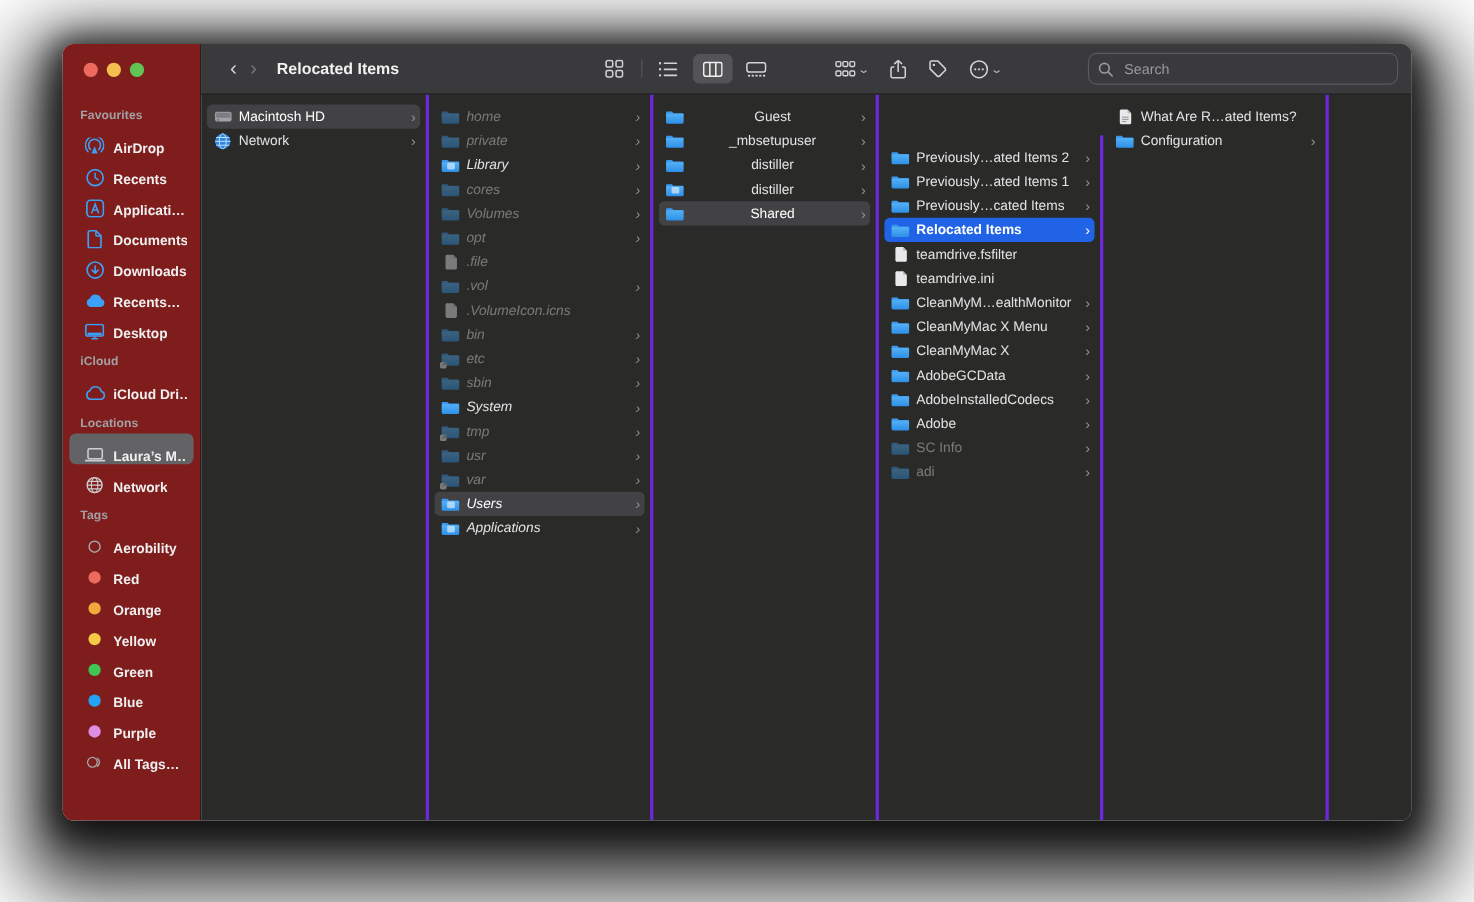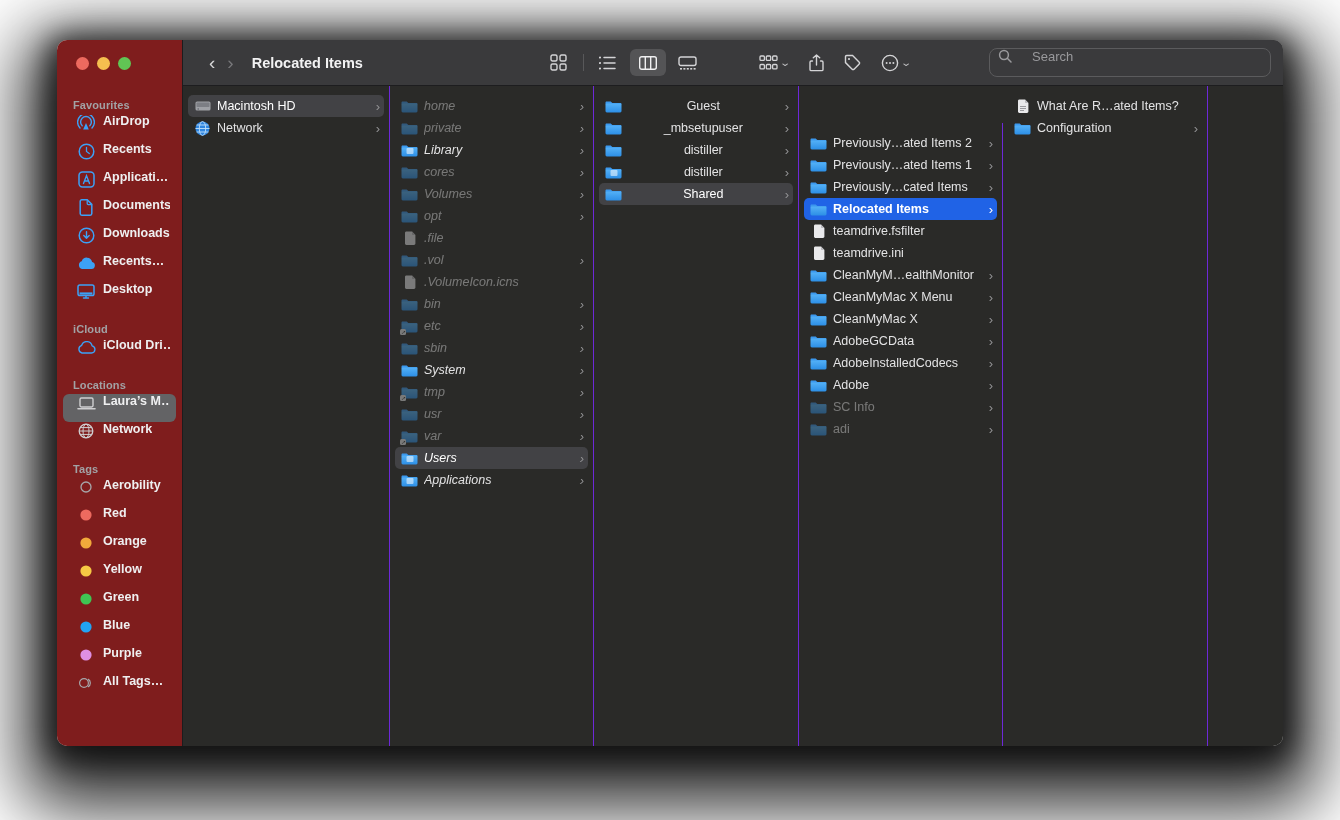--- a/index.html
+++ b/index.html
@@ -10,21 +10,21 @@
     border-radius:10px; overflow:hidden; display:flex;
     box-shadow:0 28px 70px 34px rgba(0,0,0,0.82), 0 6px 28px 10px rgba(0,0,0,0.65); }
 
   
   .sidebar { width:126px; min-width:126px; background:#7f1d1d; height:100%;
     border-right:1px solid #1c1c1e; color:#e9e9ea; overflow:hidden; }
   .traffic { display:flex; gap:8px; padding:17px 0 0 19px; height:46px; }
   .dot { width:13px; height:13px; border-radius:50%; }
   .dot.red{ background:#ed6a5f; } .dot.yellow{ background:#f5bf4f; } .dot.green{ background:#61c554; }
   .side-section-title { font-size:11px; font-weight:700; color:#a2a2a5; padding:0 0 3px 16px; margin-top:13px; letter-spacing:.1px; }
-  .srow { display:flex; align-items:flex-start; height:28px; padding:0 6px 0 13px; margin:0 6px; border-radius:6px; gap:7px; }
+  .srow { display:flex; align-items:flex-end; height:28px; padding:0 6px 0 13px; margin:0 6px; border-radius:6px; gap:7px; }
   .srow.selected { background:#636365; }
   .sicon { width:20px; min-width:20px; height:18px; display:flex; align-items:center; justify-content:center; }
   .slabel { font-size:12.5px; font-weight:600; color:#efeff0; white-space:nowrap; overflow:hidden; }
 
   
   .main { flex:1; display:flex; flex-direction:column; background:#2a2a28; }
   .toolbar { height:46px; min-height:46px; background:#3a3a3c; display:flex; align-items:center;
     border-bottom:1px solid #1d1d1f; padding:0 12px 0 20px; color:#d9d9da; }
   .navbtn { font-size:19px; line-height:1; padding:2px 6px; color:#d9d9da; cursor:default; }
   .navbtn.disabled { color:#77777a; }
@@ -32,29 +32,29 @@
 
   .viewgroup { display:flex; align-items:center; gap:4px; margin-left:178px; }
   .vbtn { width:36px; height:27px; display:flex; align-items:center; justify-content:center; border-radius:6px; }
   .vbtn.active { background:#55555  7; background:#545456; }
   .vsep { width:1px; height:17px; background:#58585a; margin:0 2px; }
 
   .actiongroup { display:flex; align-items:center; gap:6px; margin-left:46px; }
   .abtn { height:27px; padding:0 7px; display:flex; align-items:center; justify-content:center; gap:3px; border-radius:6px; }
   .chev-down { font-size:10px; color:#bdbdbf; transform:scaleX(1.4); }
 
-  .searchwrap { margin-left:auto; display:flex; align-items:flex-start; gap:20px;
+  .searchwrap { margin-left:auto; display:flex; align-items:center; gap:10px;
     width:282px; height:29px; border:1px solid #5b5b5d; border-radius:8px; padding:0 8px; }
   .searchwrap input { background:transparent; border:none; outline:none; color:#e7e7e8;
     font-size:13px; width:100%; font-family:"Liberation Sans", sans-serif; }
   .searchwrap input::placeholder { color:#99999c; }
 
   
   .columns { flex:1; display:flex; overflow:hidden; }
-  .col { border-right:1px solid #6d28d9; padding-top:9px; overflow:hidden; }
+  .col { border-right:3px solid #6d28d9; padding-top:9px; overflow:hidden; }
   .col:last-child { border-right:none; flex:1; }
   .frow { display:flex; align-items:center; height:22px; margin:0 5px; padding:0 4px 0 6px; border-radius:5px; gap:6px; }
   .frow.sel-gray { background:#424245; }
   .frow.sel-blue { background:#2063e6; }
   .ficon { width:17px; min-width:17px; height:15px; display:flex; align-items:center; justify-content:center; position:relative; }
   .flabel { font-size:12.5px; color:#e3e3e4; white-space:nowrap; overflow:hidden; flex:1; font-weight:400; }
   .frow.sel-blue .flabel { color:#ffffff; font-weight:600; }
   .frow.sel-gray .flabel { color:#ffffff; }
   .fchev { font-size:13px; color:#929294; line-height:1; }
   .frow.sel-blue .fchev { color:#ffffff; }

